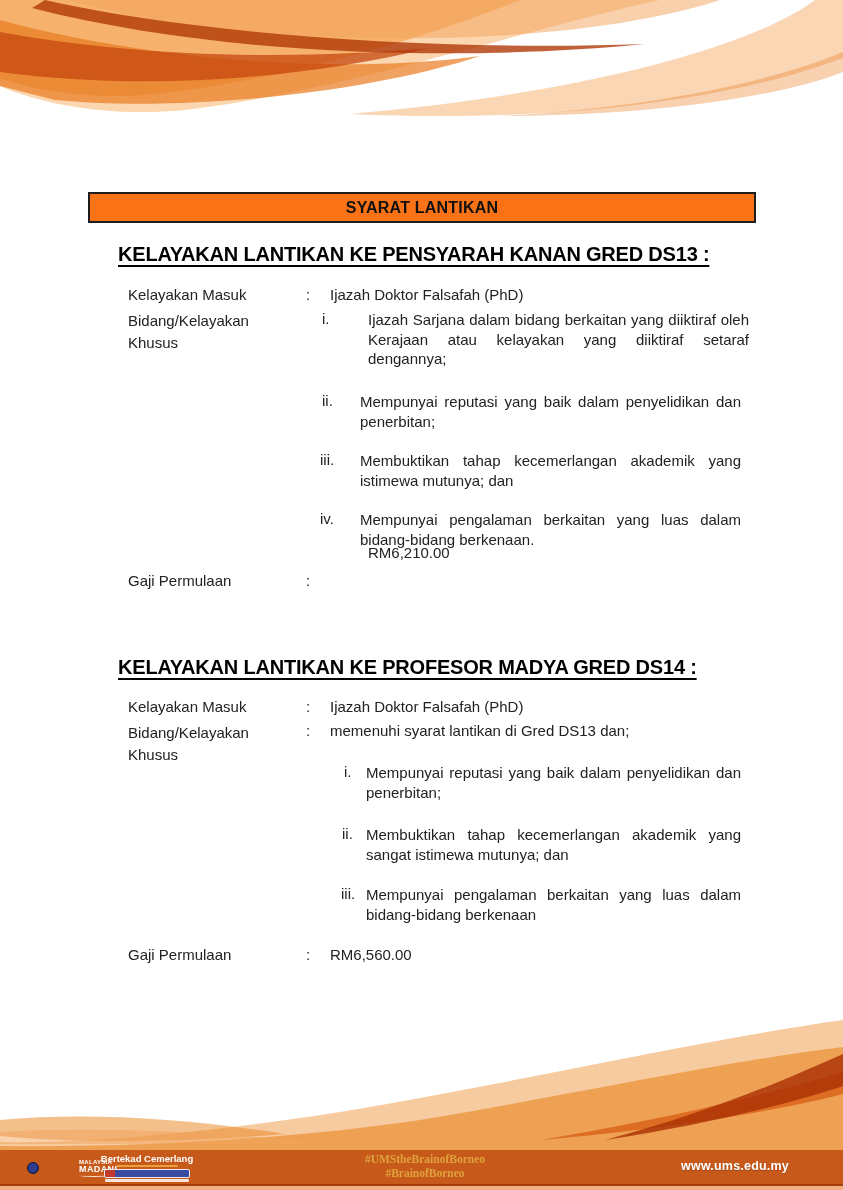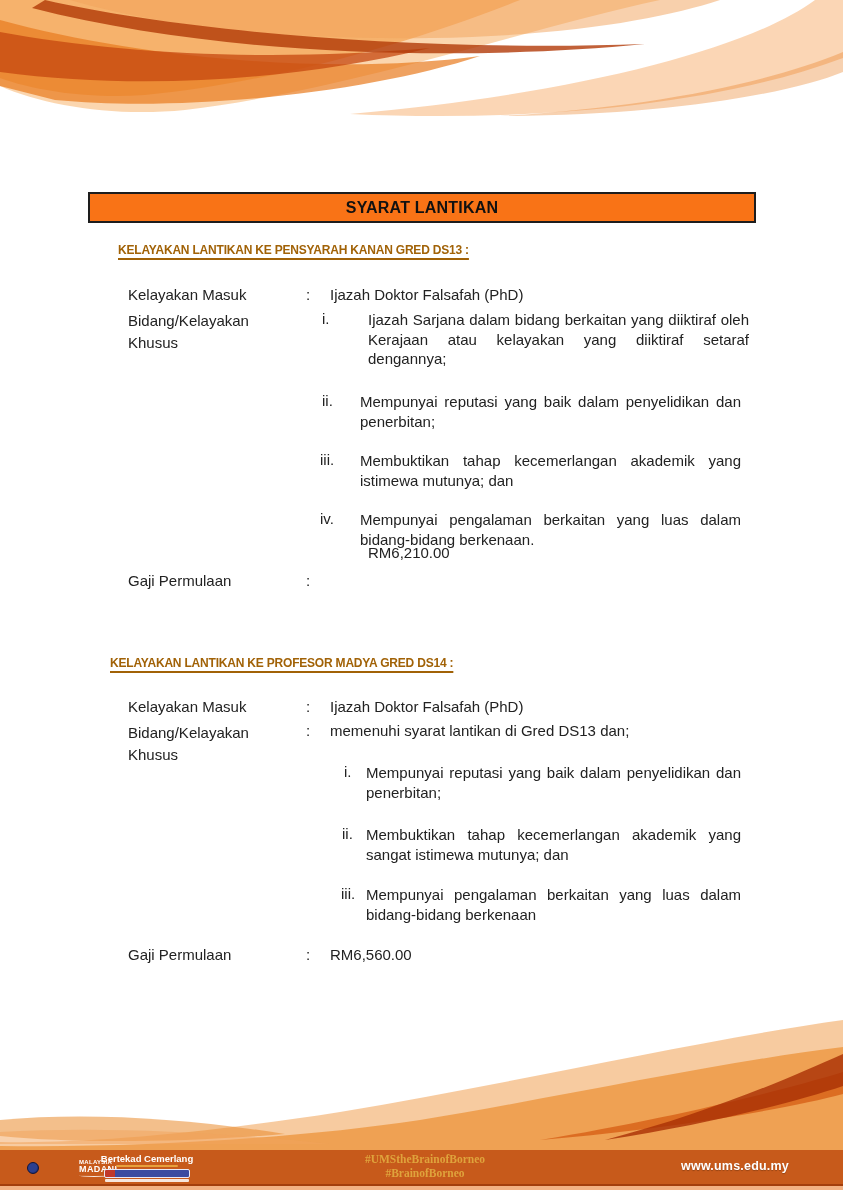--- a/index.html
+++ b/index.html
@@ -19,21 +19,21 @@
   .title-box {
     left: 88px; top: 192px; width: 668px; height: 31px;
     background: #f97316;
     border: 2px solid #1d1d1d;
     display: flex; align-items: center; justify-content: center;
     font-weight: bold; font-size: 16px; letter-spacing: 0.2px; color: #111;
   }
 
   
   .section-heading {
-    font-weight: bold; font-size: 12px; color: #a16207;
+    font-weight: bold; font-size: 20px; color: #000000;
     text-decoration: underline;
     text-underline-offset: 4px;
     text-decoration-thickness: 2px;
     letter-spacing: -0.2px;
     white-space: nowrap;
   }
 
   .label { font-size: 15px; color: #222; }
   .colon { font-size: 15px; color: #222; }
   .value { font-size: 15px; color: #222; white-space: nowrap; }
@@ -136,21 +136,21 @@
   <div class="abs roman" style="left:320px;top:451px;">iii.</div>
   <div class="abs item-text" style="left:360px;top:451px;width:381px;">Membuktikan tahap kecemerlangan akademik yang istimewa mutunya; dan</div>
 
   <div class="abs roman" style="left:320px;top:510px;">iv.</div>
   <div class="abs item-text" style="left:360px;top:510px;width:381px;">Mempunyai pengalaman berkaitan yang luas dalam bidang-bidang berkenaan.</div>
 
   <div class="abs label" style="left:128px;top:572px;">Gaji Permulaan</div>
   <div class="abs colon" style="left:306px;top:572px;">:</div>
   <div class="abs value" style="left:334px;top:544px;margin-left:34px;">RM6,210.00</div>
 
-  <div class="abs section-heading" style="left:110px;top:656px;">KELAYAKAN LANTIKAN KE PROFESOR MADYA GRED DS14 :</div>
+  <div class="abs section-heading" style="left:118px;top:656px;">KELAYAKAN LANTIKAN KE PROFESOR MADYA GRED DS14 :</div>
 
   <div class="abs label" style="left:128px;top:698px;">Kelayakan Masuk</div>
   <div class="abs colon" style="left:306px;top:698px;">:</div>
   <div class="abs value" style="left:330px;top:698px;">Ijazah Doktor Falsafah (PhD)</div>
 
   <div class="abs two-line-label" style="left:128px;top:722px;width:185px;">
     <div>Bidang/Kelayakan</div>
     <div>Khusus</div>
   </div>
   <div class="abs colon" style="left:306px;top:722px;">:</div>

